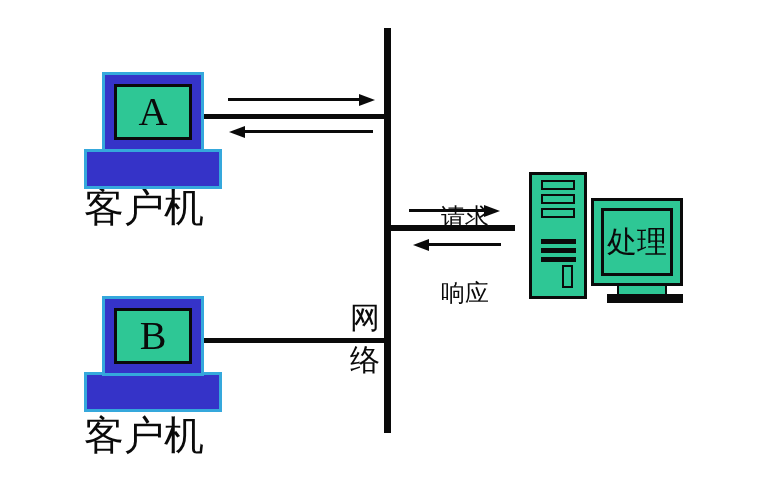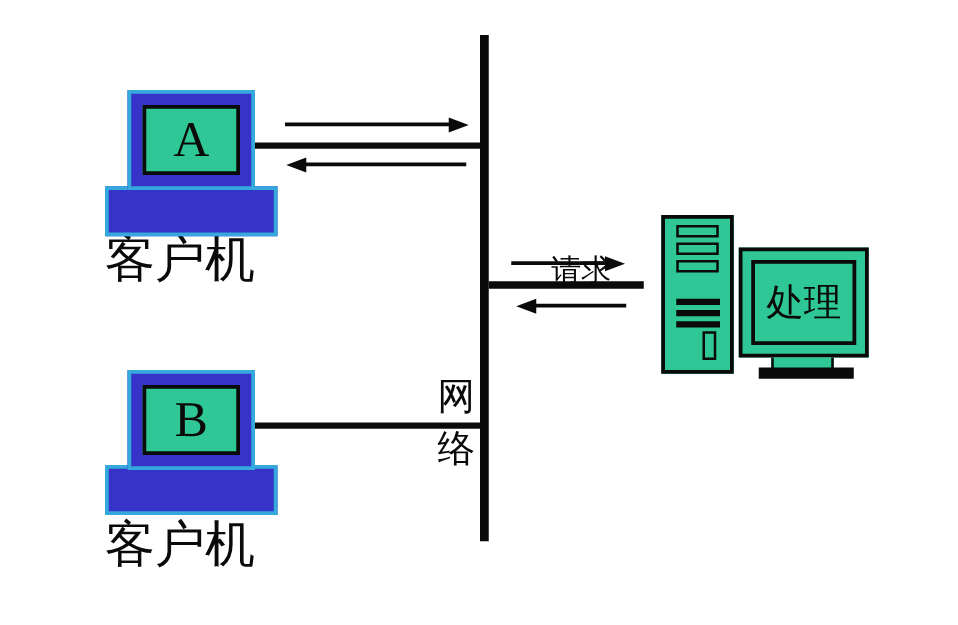--- a/index.html
+++ b/index.html
@@ -42,21 +42,21 @@
   .msg-label{position:absolute;left:413px;width:104px;text-align:center;
     font-size:24px;line-height:36px;white-space:nowrap;margin-top:28px;}
   
   .tower{position:absolute;left:529px;top:172px;width:58px;height:127px;box-sizing:border-box;
     background:#2ec795;border:3px solid #0a0a0a;}
   .tower .slot{position:absolute;left:9px;width:34px;height:10px;box-sizing:border-box;
     border:2px solid #0a0a0a;background:#2ec795;}
   .tower .bar{position:absolute;left:9px;width:35px;height:5px;background:#0a0a0a;}
   .tower .vslot{position:absolute;left:30px;top:90px;width:11px;height:23px;box-sizing:border-box;
     border:2px solid #0a0a0a;background:#2ec795;}
-  .srv-monitor{position:absolute;left:591px;top:198px;width:104px;height:88px;box-sizing:border-box;
+  .srv-monitor{position:absolute;left:591px;top:198px;width:92px;height:88px;box-sizing:border-box;
     background:#2ec795;border:3px solid #0a0a0a;padding:7px;display:flex;}
   .srv-screen{flex:1;box-sizing:border-box;background:#2ec795;border:3px solid #0a0a0a;
     display:flex;align-items:center;justify-content:center;font-size:30px;white-space:nowrap;}
   .srv-stand{position:absolute;left:617px;top:286px;width:50px;height:9px;background:#2ec795;
     border-left:2px solid #0a0a0a;border-right:2px solid #0a0a0a;box-sizing:border-box;}
   .srv-base{position:absolute;left:607px;top:294px;width:76px;height:9px;background:#0a0a0a;}
   .srv-caption{position:absolute;left:540px;top:304px;width:152px;text-align:center;
     font-size:34px;line-height:42px;white-space:nowrap;}
 </style>
 </head>
@@ -88,20 +88,21 @@
 
   <div class="h-thick" style="left:203px;top:338px;width:184px;"></div>
 
   <div class="net-char" style="top:301px;">网</div>
   <div class="net-char" style="top:343px;">络</div>
 
   <div class="msg-label" style="top:171px;">请求</div>
   <div class="arrow arrow-right" style="left:409px;top:209px;width:76px;"></div>
   <div class="h-thick" style="left:391px;top:225px;width:124px;height:6px;"></div>
   <div class="arrow arrow-left" style="left:428px;top:243px;width:73px;"></div>
+  <div class="msg-label" style="top:247px;">响应</div>
 
   <div class="tower">
     <div class="slot" style="top:5px;"></div>
     <div class="slot" style="top:19px;"></div>
     <div class="slot" style="top:33px;"></div>
     <div class="bar" style="top:64px;"></div>
     <div class="bar" style="top:73px;"></div>
     <div class="bar" style="top:82px;"></div>
     <div class="vslot"></div>
   </div>

